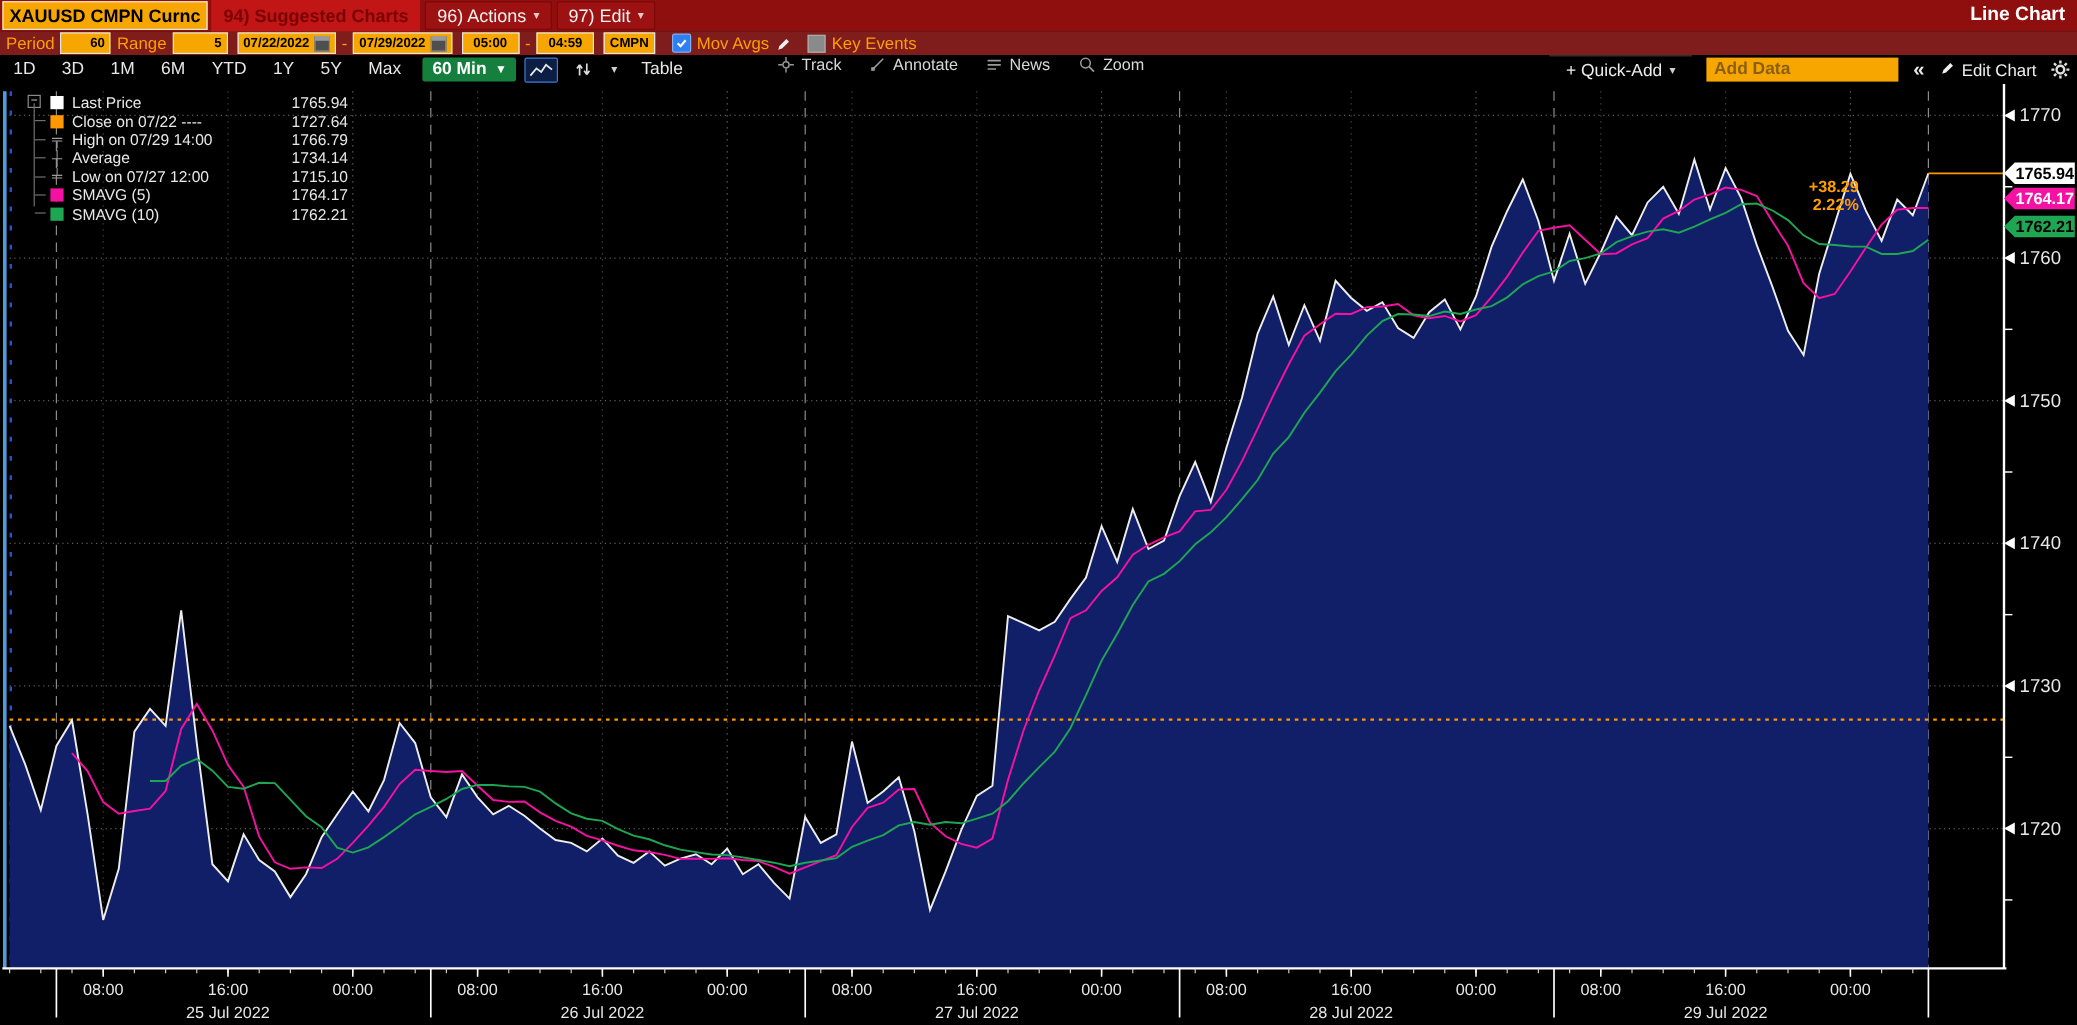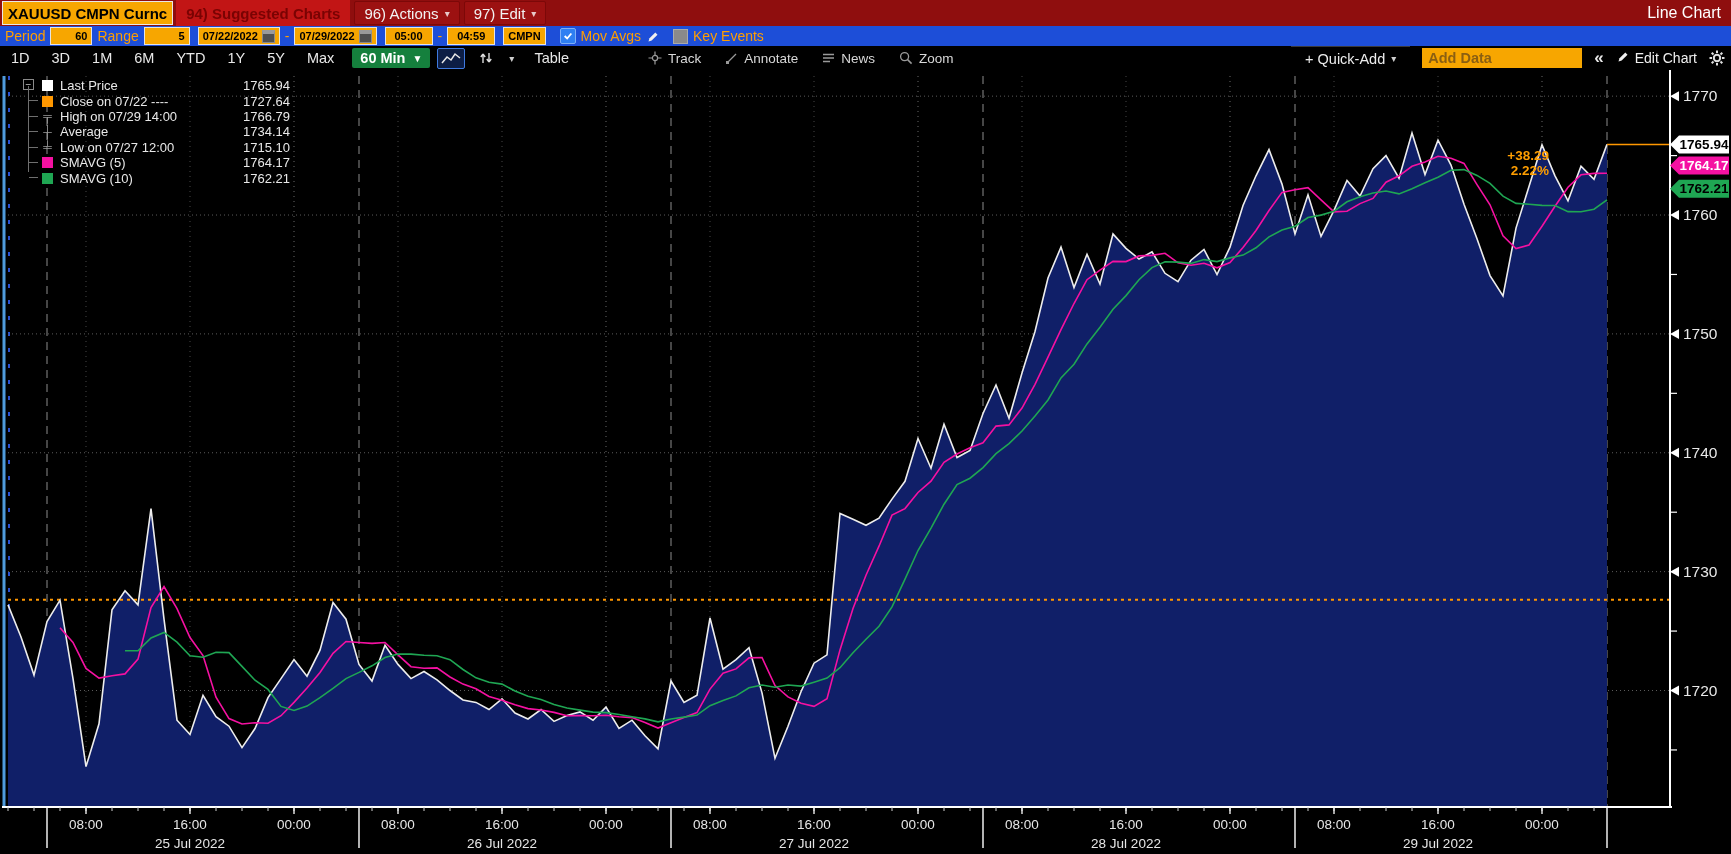--- a/index.html
+++ b/index.html
@@ -10,24 +10,24 @@
   .row1{position:absolute;top:0;left:0;width:100%;height:26px;background:#8f0e0e;
     display:flex;align-items:center;}
   .sec-box{margin-left:2px;height:22px;background:#f7a600;border:1px solid #e8e8e8;
     color:#000;font-size:15px;font-weight:bold;display:flex;align-items:center;
     padding:0 5px;white-space:nowrap;overflow:hidden;max-width:182px;}
   .btn-suggested{margin-left:3px;height:22px;background:#c21515;color:#7a0303;
     font-size:15px;font-weight:bold;display:flex;align-items:center;padding:15px 10px;border-radius:2px;}
   .rbtn{margin-left:4px;height:22px;background:#9c1111;border:1px solid #7c0808;color:#f2f2f2;
     font-size:15px;display:flex;align-items:center;padding:0 9px;gap:6px;border-radius:2px;}
   .rbtn .caret{font-size:10px;color:#e8c9c9;}
-  .linechart-lbl{margin-left:auto;margin-right:10px;color:#ffffff;font-size:16px;font-weight:normal;}
-
-  
-  .row2{position:absolute;top:26px;left:0;width:100%;height:20px;background:#1d4ed8;
+  .linechart-lbl{margin-left:auto;margin-right:10px;color:#ffffff;font-size:16px;font-weight:bold;}
+
+  
+  .row2{position:absolute;top:26px;left:0;width:100%;height:20px;background:#7f1d1d;
     display:flex;align-items:center;font-size:14px;}
   .olbl{color:#ff9e00;margin:0 5px;white-space:nowrap;}
   .abox{height:18px;background:#f7a600;border:1px solid #e4e4e4;color:#000;font-weight:bold;
     font-size:11px;display:flex;align-items:center;padding:0 4px;box-sizing:border-box;}
   .num-r{justify-content:flex-end;}
   .cal{width:13px;height:13px;background:#4f4f4f;border:1px solid #8a8a8a;border-top:4px solid #9a9a9a;
     margin-left:4px;box-sizing:border-box;}
   .chk{width:14px;height:14px;border-radius:2px;display:flex;align-items:center;justify-content:center;}
   .chk-on{background:#2e7ff2;border:1px solid #7fb0f8;}
   .chk-off{background:#8a8a8a;border:1px solid #aaa;width:13px;height:13px;}
@@ -37,21 +37,21 @@
   .row3{position:absolute;top:46px;left:0;width:100%;height:24px;background:#000;
     display:flex;align-items:center;color:#e8e8e8;font-size:14.5px;}
   .tab{padding:0 11px;cursor:default;}
   .btn-interval{height:20px;background:#15803d;color:#fff;display:flex;align-items:center;
     gap:7px;padding:0 8px;margin:0 7px;border-radius:2px;font-weight:bold;}
   .btn-interval .caret{font-size:10px;}
   .ctype{width:26px;height:19px;border:1px solid #3f7ae0;background:#0d1e45;border-radius:2px;
     display:flex;align-items:center;justify-content:center;margin-right:7px;}
   .ico-btn{display:flex;align-items:center;padding:0 6px;}
   .caret-sm{color:#cfcfcf;font-size:10px;padding:0 9px;}
-  .tools{position:absolute;left:648px;top:0;height:24px;display:flex;align-items:center;gap:24px;
+  .tools{position:absolute;left:648px;top:0;height:24px;display:flex;align-items:flex-start;gap:24px;
     color:#d8d8d8;font-size:13.5px;}
   .tool{display:flex;align-items:center;gap:6px;}
   .right3{position:absolute;right:6px;top:0;height:24px;display:flex;align-items:center;gap:12px;}
   .quickadd{color:#ececec;display:flex;align-items:center;gap:6px;border-top:1px solid #3a3a3a;height:23px;padding:0 14px;}
   .quickadd .caret{font-size:10px;color:#cfcfcf;}
   #add-data{width:148px;height:20px;background:#f7a600;border:none;outline:none;
     font-family:"Liberation Sans",sans-serif;font-size:14.5px;font-weight:bold;color:#5c3c00;padding:0 6px;}
   #add-data::placeholder{color:#8a5f12;opacity:1;}
   .chev{color:#e8e8e8;font-size:17px;font-weight:bold;}
   .editchart{display:flex;gap:6px;color:#f0f0f0;font-size:14px;}

